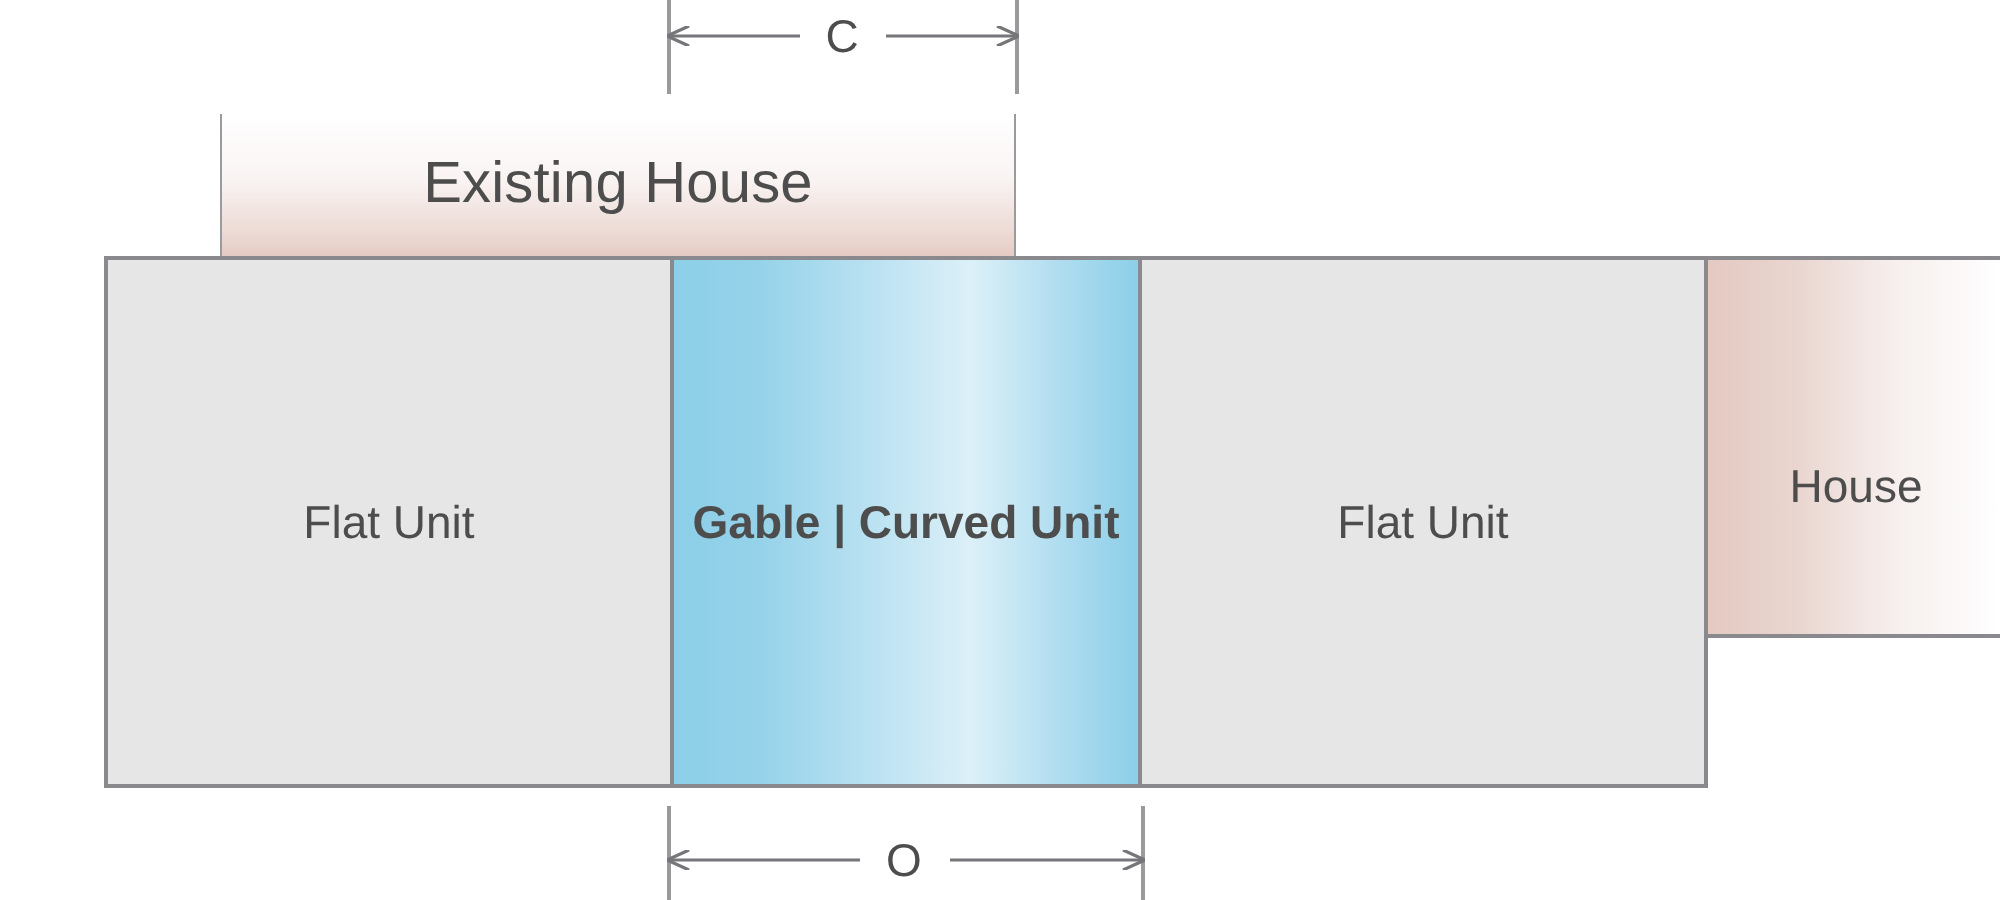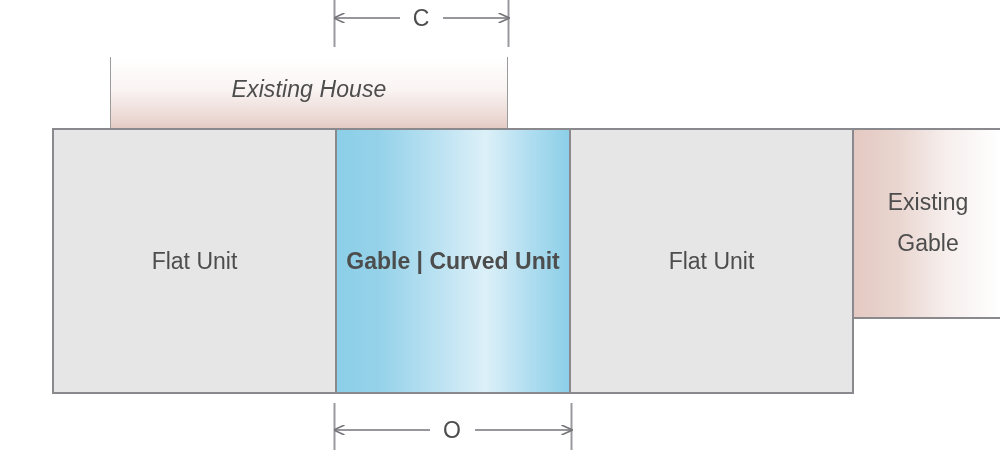--- a/index.html
+++ b/index.html
@@ -32,24 +32,23 @@
     border-left: 1.5px solid #9b9b9b;
     border-right: 1.5px solid #9b9b9b;
     box-sizing: border-box;
   }
   .house-band-top-label {
     position: absolute;
     left: 110px;
     top: 76px;
     width: 398px;
     text-align: center;
-    font-size: 23px;
+    font-size: 29px;
     color: #4d4d4d;
     letter-spacing: 0.1px;
-    font-style: italic;
   }
 
   .house-band-right {
     position: absolute;
     left: 854px;
     top: 128px;
     width: 146px;
     height: 191px;
     background: linear-gradient(to right, rgba(221,188,179,0.80) 0%,
                                           rgba(223,193,185,0.68) 30%,
@@ -131,21 +130,21 @@
 </style>
 </head>
 <body>
 
 <div id="stage">
 
   <div class="house-band-top"></div>
   <div class="house-band-top-label">Existing House</div>
 
   <div class="house-band-right"></div>
-  <div class="house-band-right-label"><span>Existing</span><br><span>Gable</span></div>
+  <div class="house-band-right-label"><br><span>House</span></div>
 
   <div class="assembly">
 
     <div class="unit unit-flat-left">
       <span class="unit-label">Flat Unit</span>
     </div>
 
     <div class="unit unit-center">
       <span class="unit-label">Gable | Curved Unit</span>
     </div>

